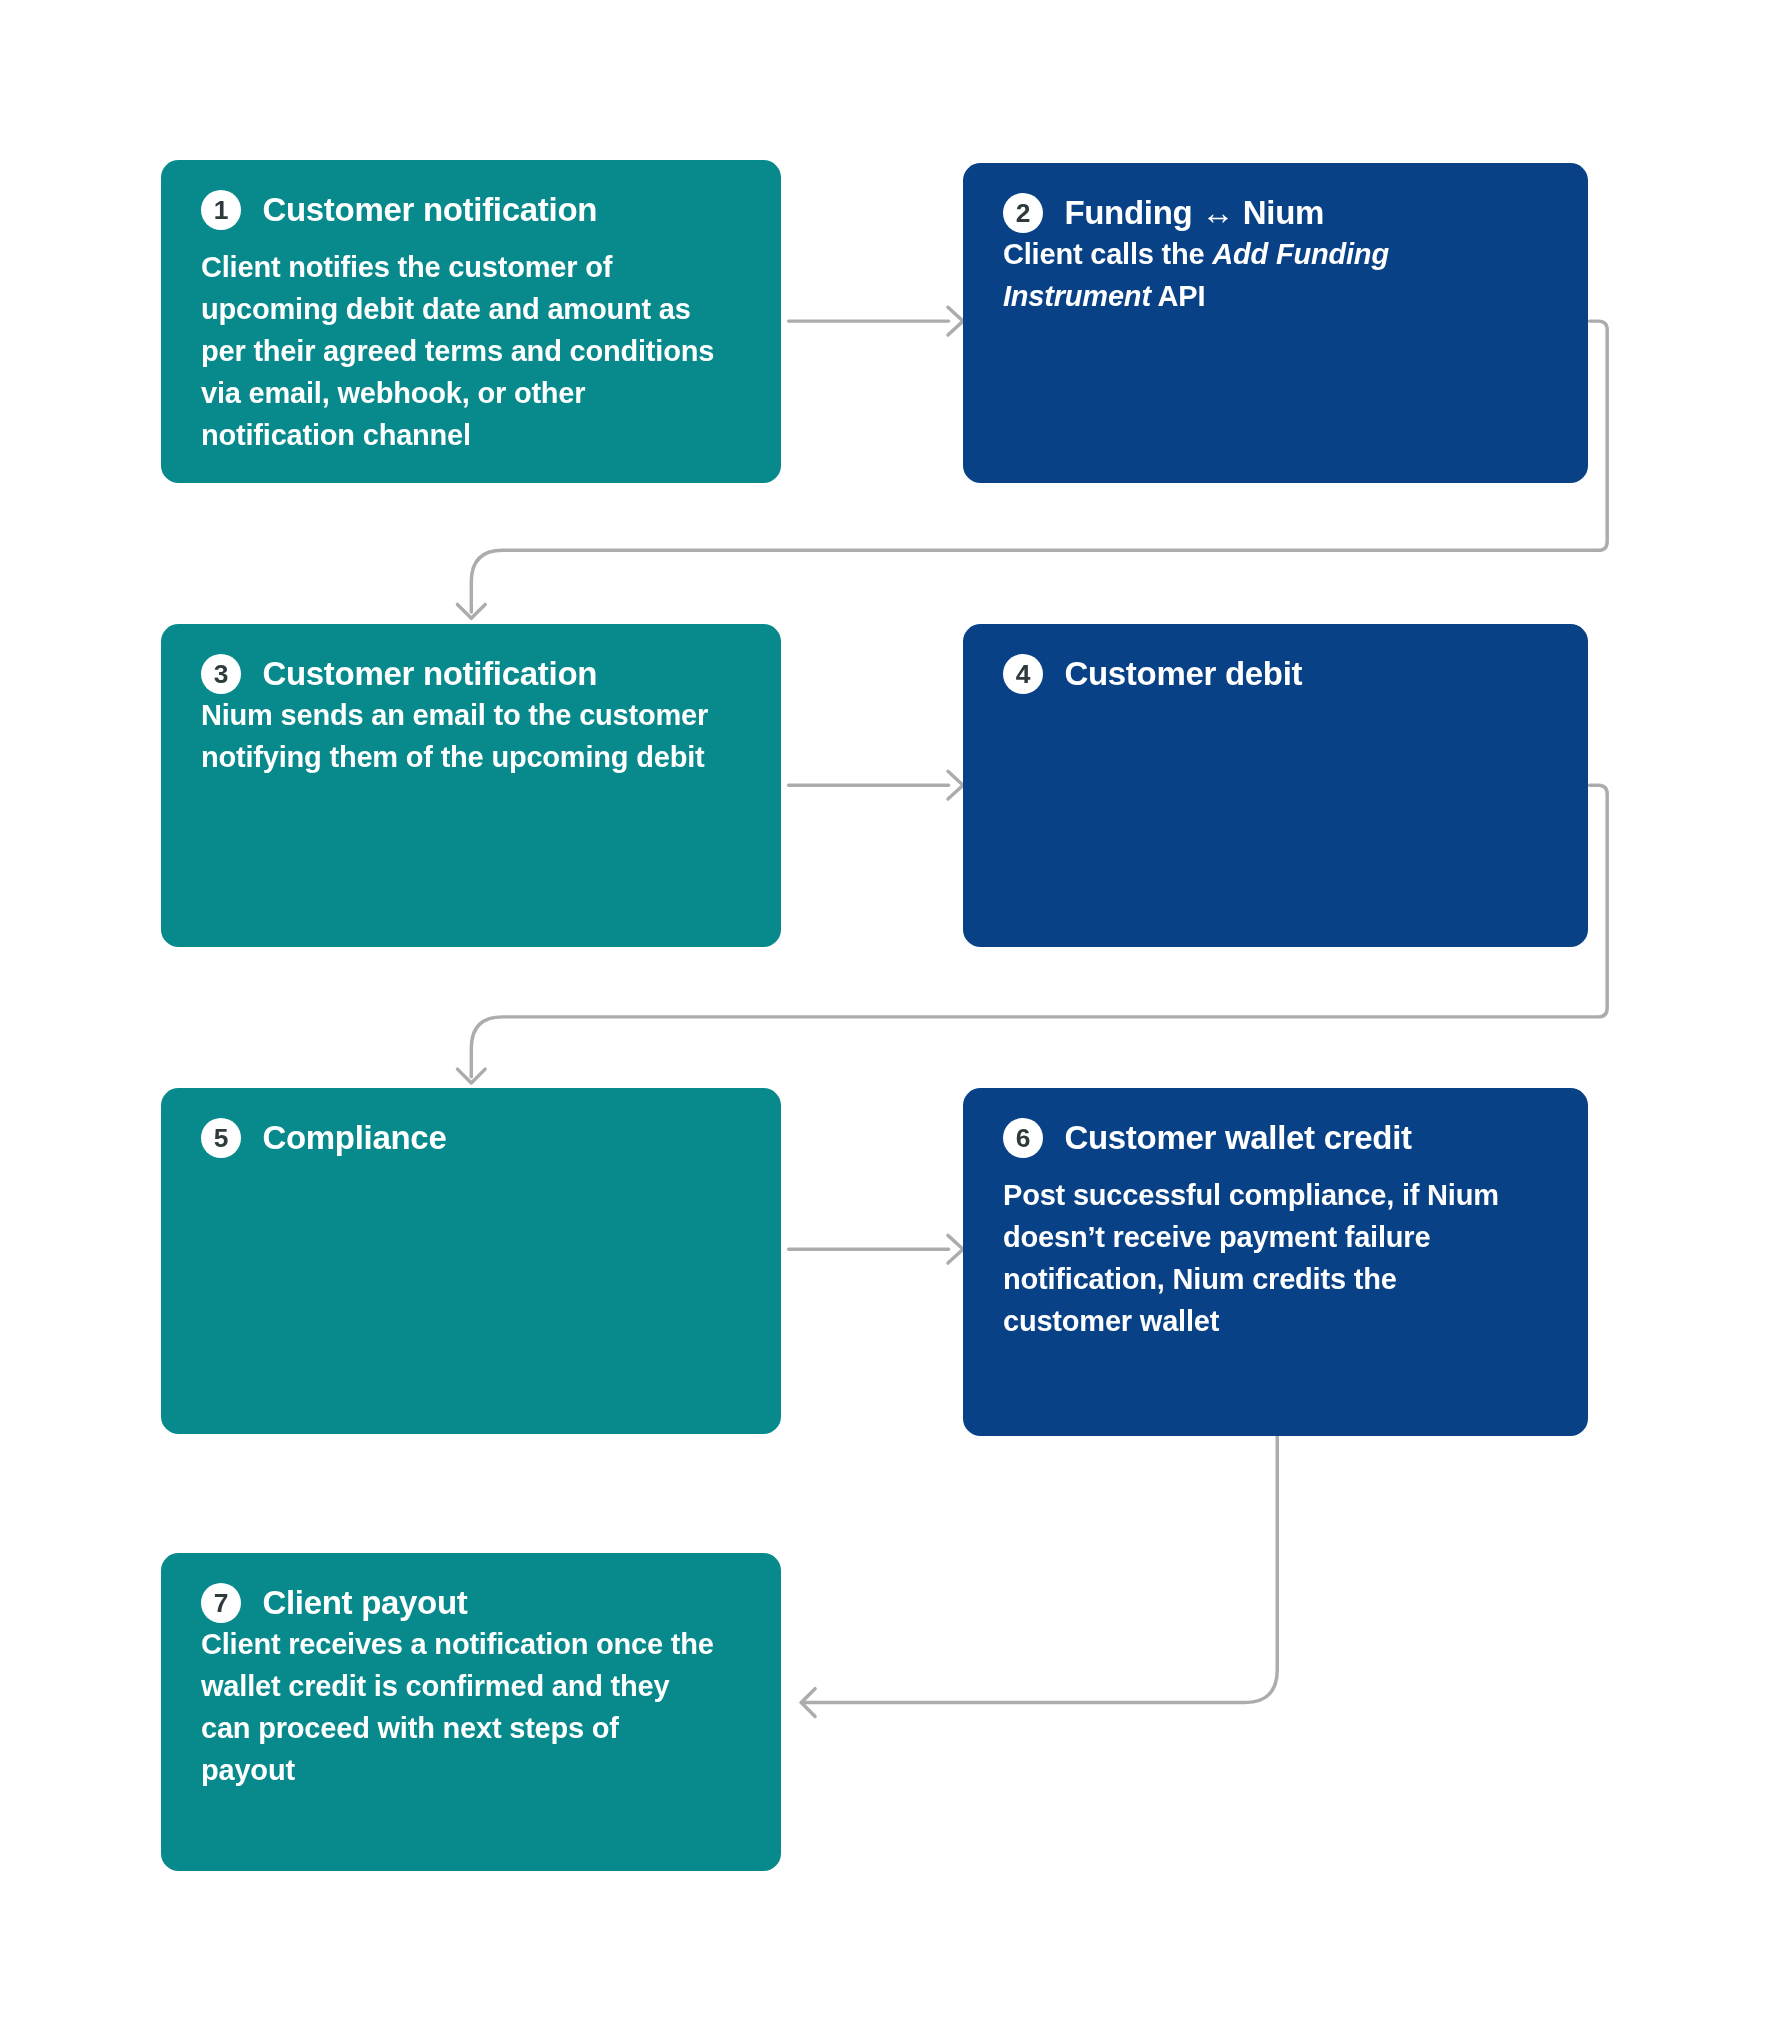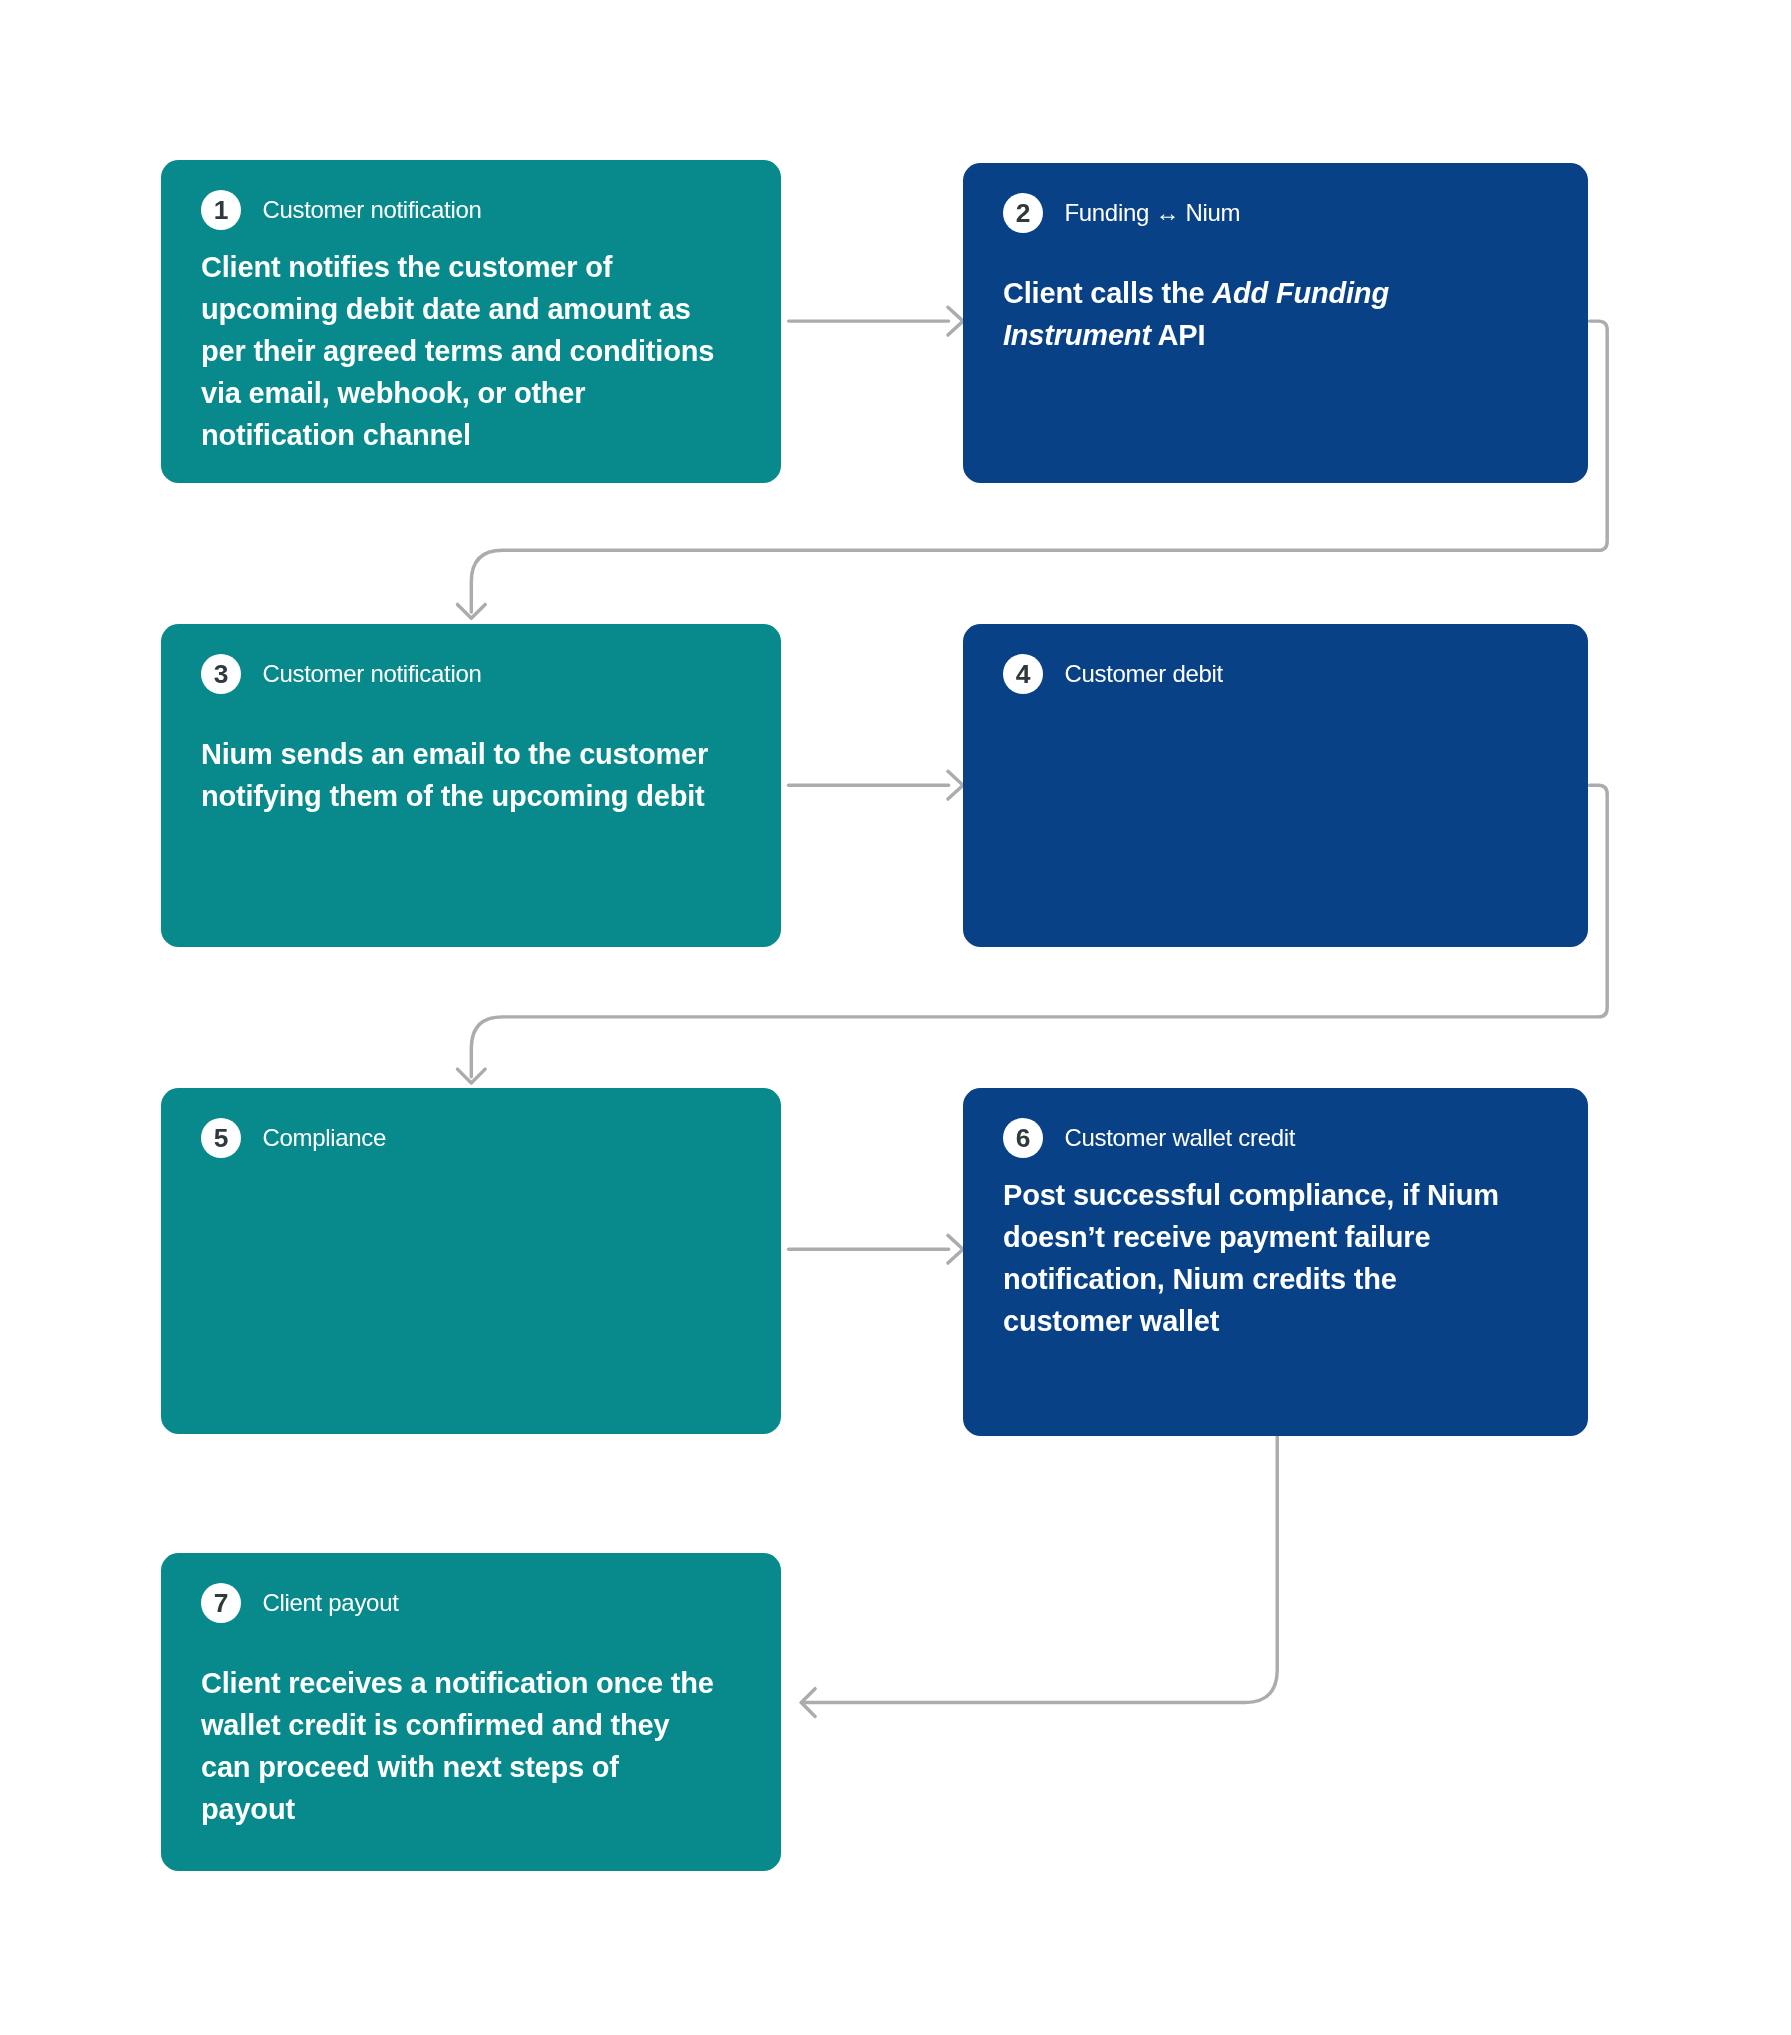--- a/index.html
+++ b/index.html
@@ -35,27 +35,26 @@
     width:40px;height:40px;
     min-width:40px;
     background:#FFFFFF;
     border-radius:50%;
     display:flex;align-items:center;justify-content:center;
     font-weight:700;
     font-size:26.4px;
     color:var(--badge-text);
   }
   .title{
-    font-size:24px;
-    font-weight:400;
+    font-size:33px;
+    font-weight:700;
     letter-spacing:-0.3px;
     color:var(--text);
   }
   .body{
-    margin-top:39px;
     font-size:29px;
     font-weight:700;
     line-height:42px;
     letter-spacing:-0.2px;
     white-space:pre;
     color:var(--text);
   }
   .body .it{font-style:italic;}
   .box.tight .body{margin-top:16.4px;}
   

